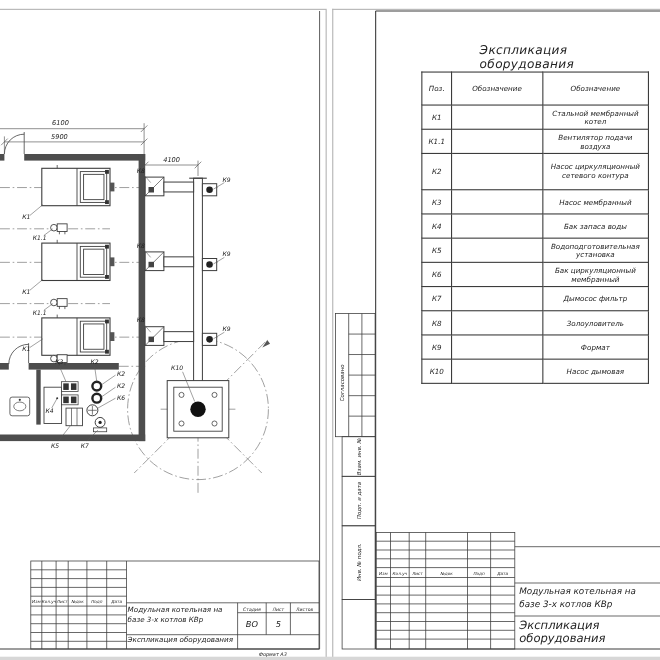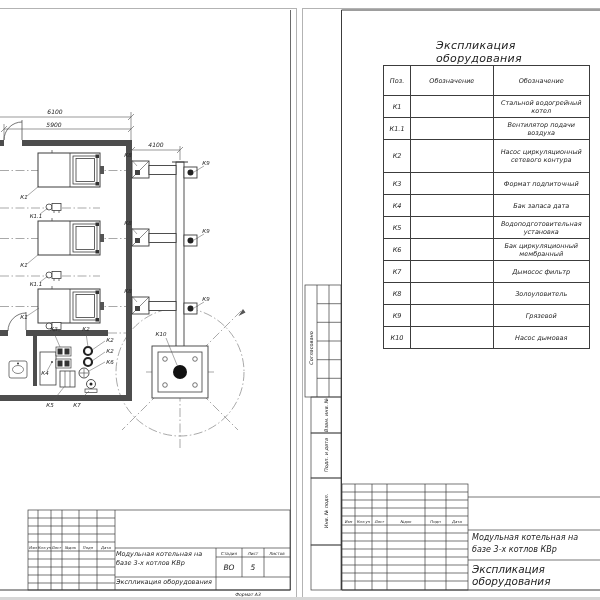--- a/index.html
+++ b/index.html
@@ -362,41 +362,41 @@
       </colgroup>
     <tbody>
         <tr>
       <th>Поз.</th>
       <th>Обозначение</th>
       <th>Обозначение</th>
     </tr>
     <tr>
           <td>К1</td>
           <td></td>
-          <td>Стальной водогрейный котел</td>
+          <td>Стальной мембранный котел</td>
         </tr>
     <tr>
           <td>К1.1</td>
           <td></td>
           <td>Вентилятор подачи воздуха</td>
         </tr>
     <tr class="tall">
           <td>К2</td>
           <td></td>
           <td>Насос циркуляционный сетевого контура</td>
         </tr>
     <tr>
           <td>К3</td>
           <td></td>
-          <td>Формат подпиточный</td>
+          <td>Насос мембранный</td>
         </tr>
     <tr>
           <td>К4</td>
           <td></td>
-          <td>Бак запаса дата</td>
+          <td>Бак запаса воды</td>
         </tr>
     <tr>
           <td>К5</td>
           <td></td>
           <td>Водоподготовительная установка</td>
         </tr>
     <tr>
           <td>К6</td>
           <td></td>
           <td>Бак циркуляционный мембранный</td>
@@ -407,21 +407,21 @@
           <td>Дымосос фильтр</td>
         </tr>
     <tr>
           <td>К8</td>
           <td></td>
           <td>Золоуловитель</td>
         </tr>
     <tr>
           <td>К9</td>
           <td></td>
-          <td>Грязевой</td>
+          <td>Формат</td>
         </tr>
     <tr>
           <td>К10</td>
           <td></td>
           <td>Насос дымовая</td>
         </tr>
   </tbody>
     </table>
 
   <div class="ov" id="lp-project">Модульная котельная на базе 3-х котлов КВр</div>

